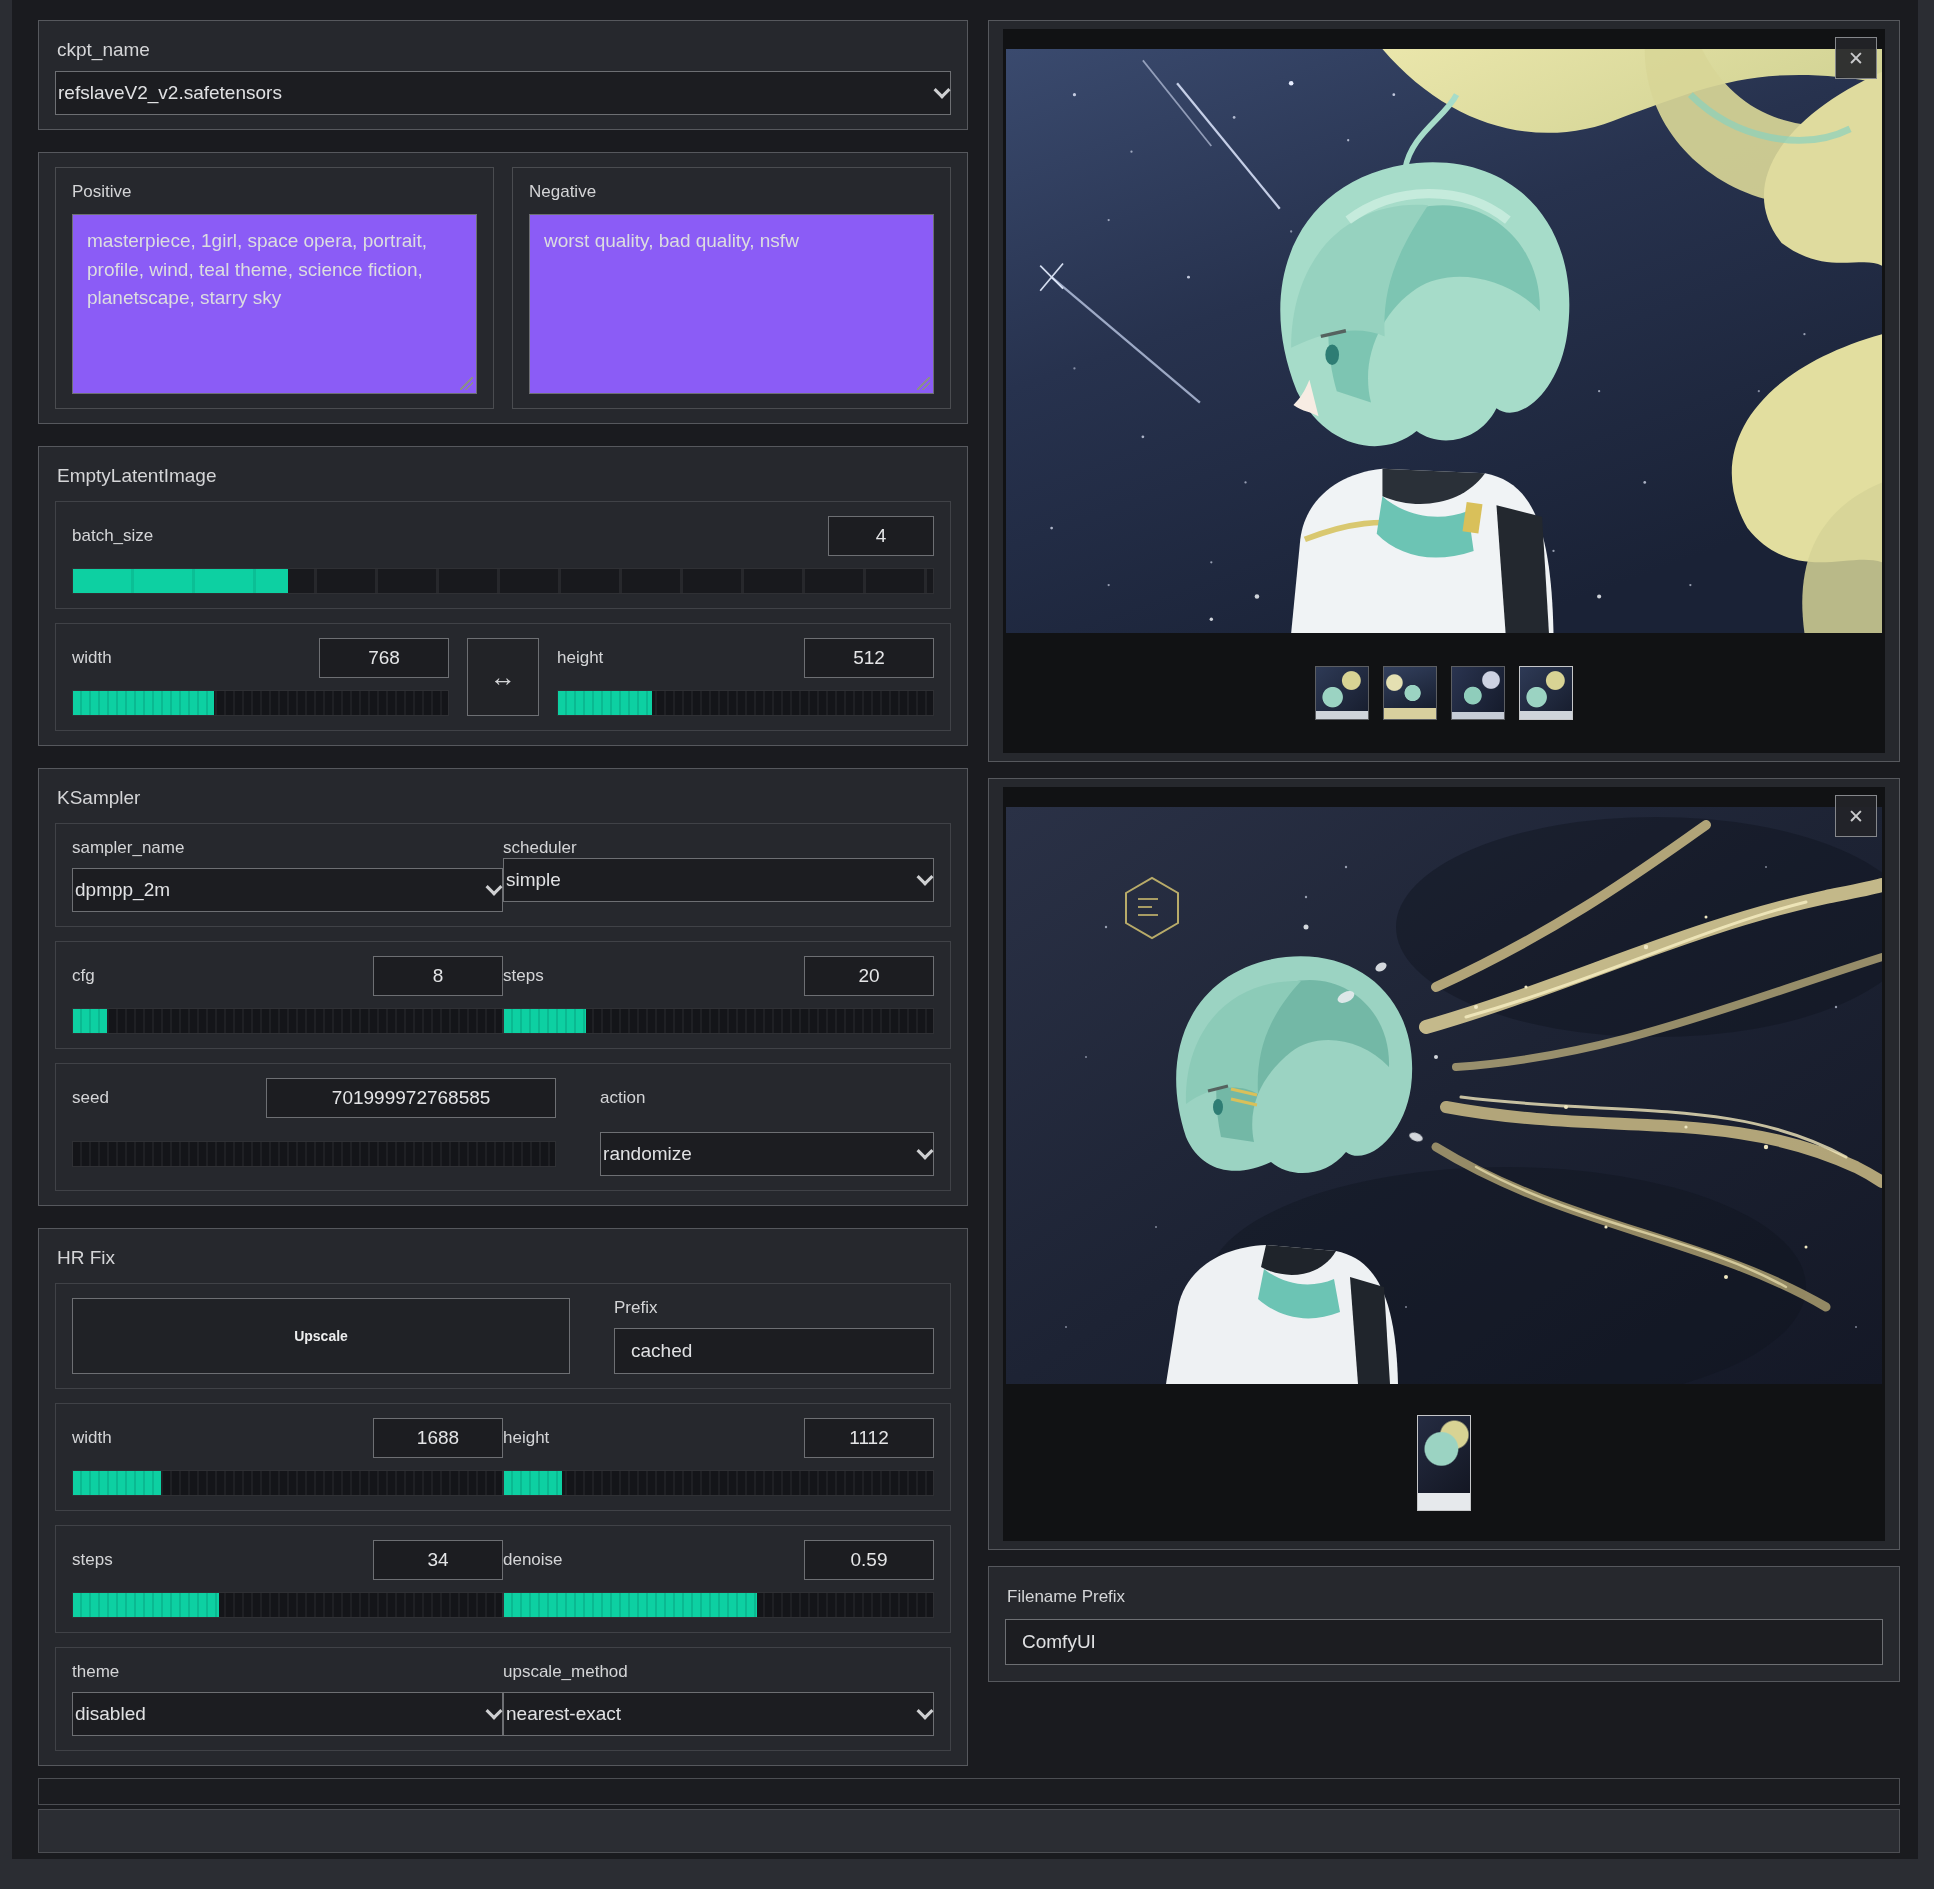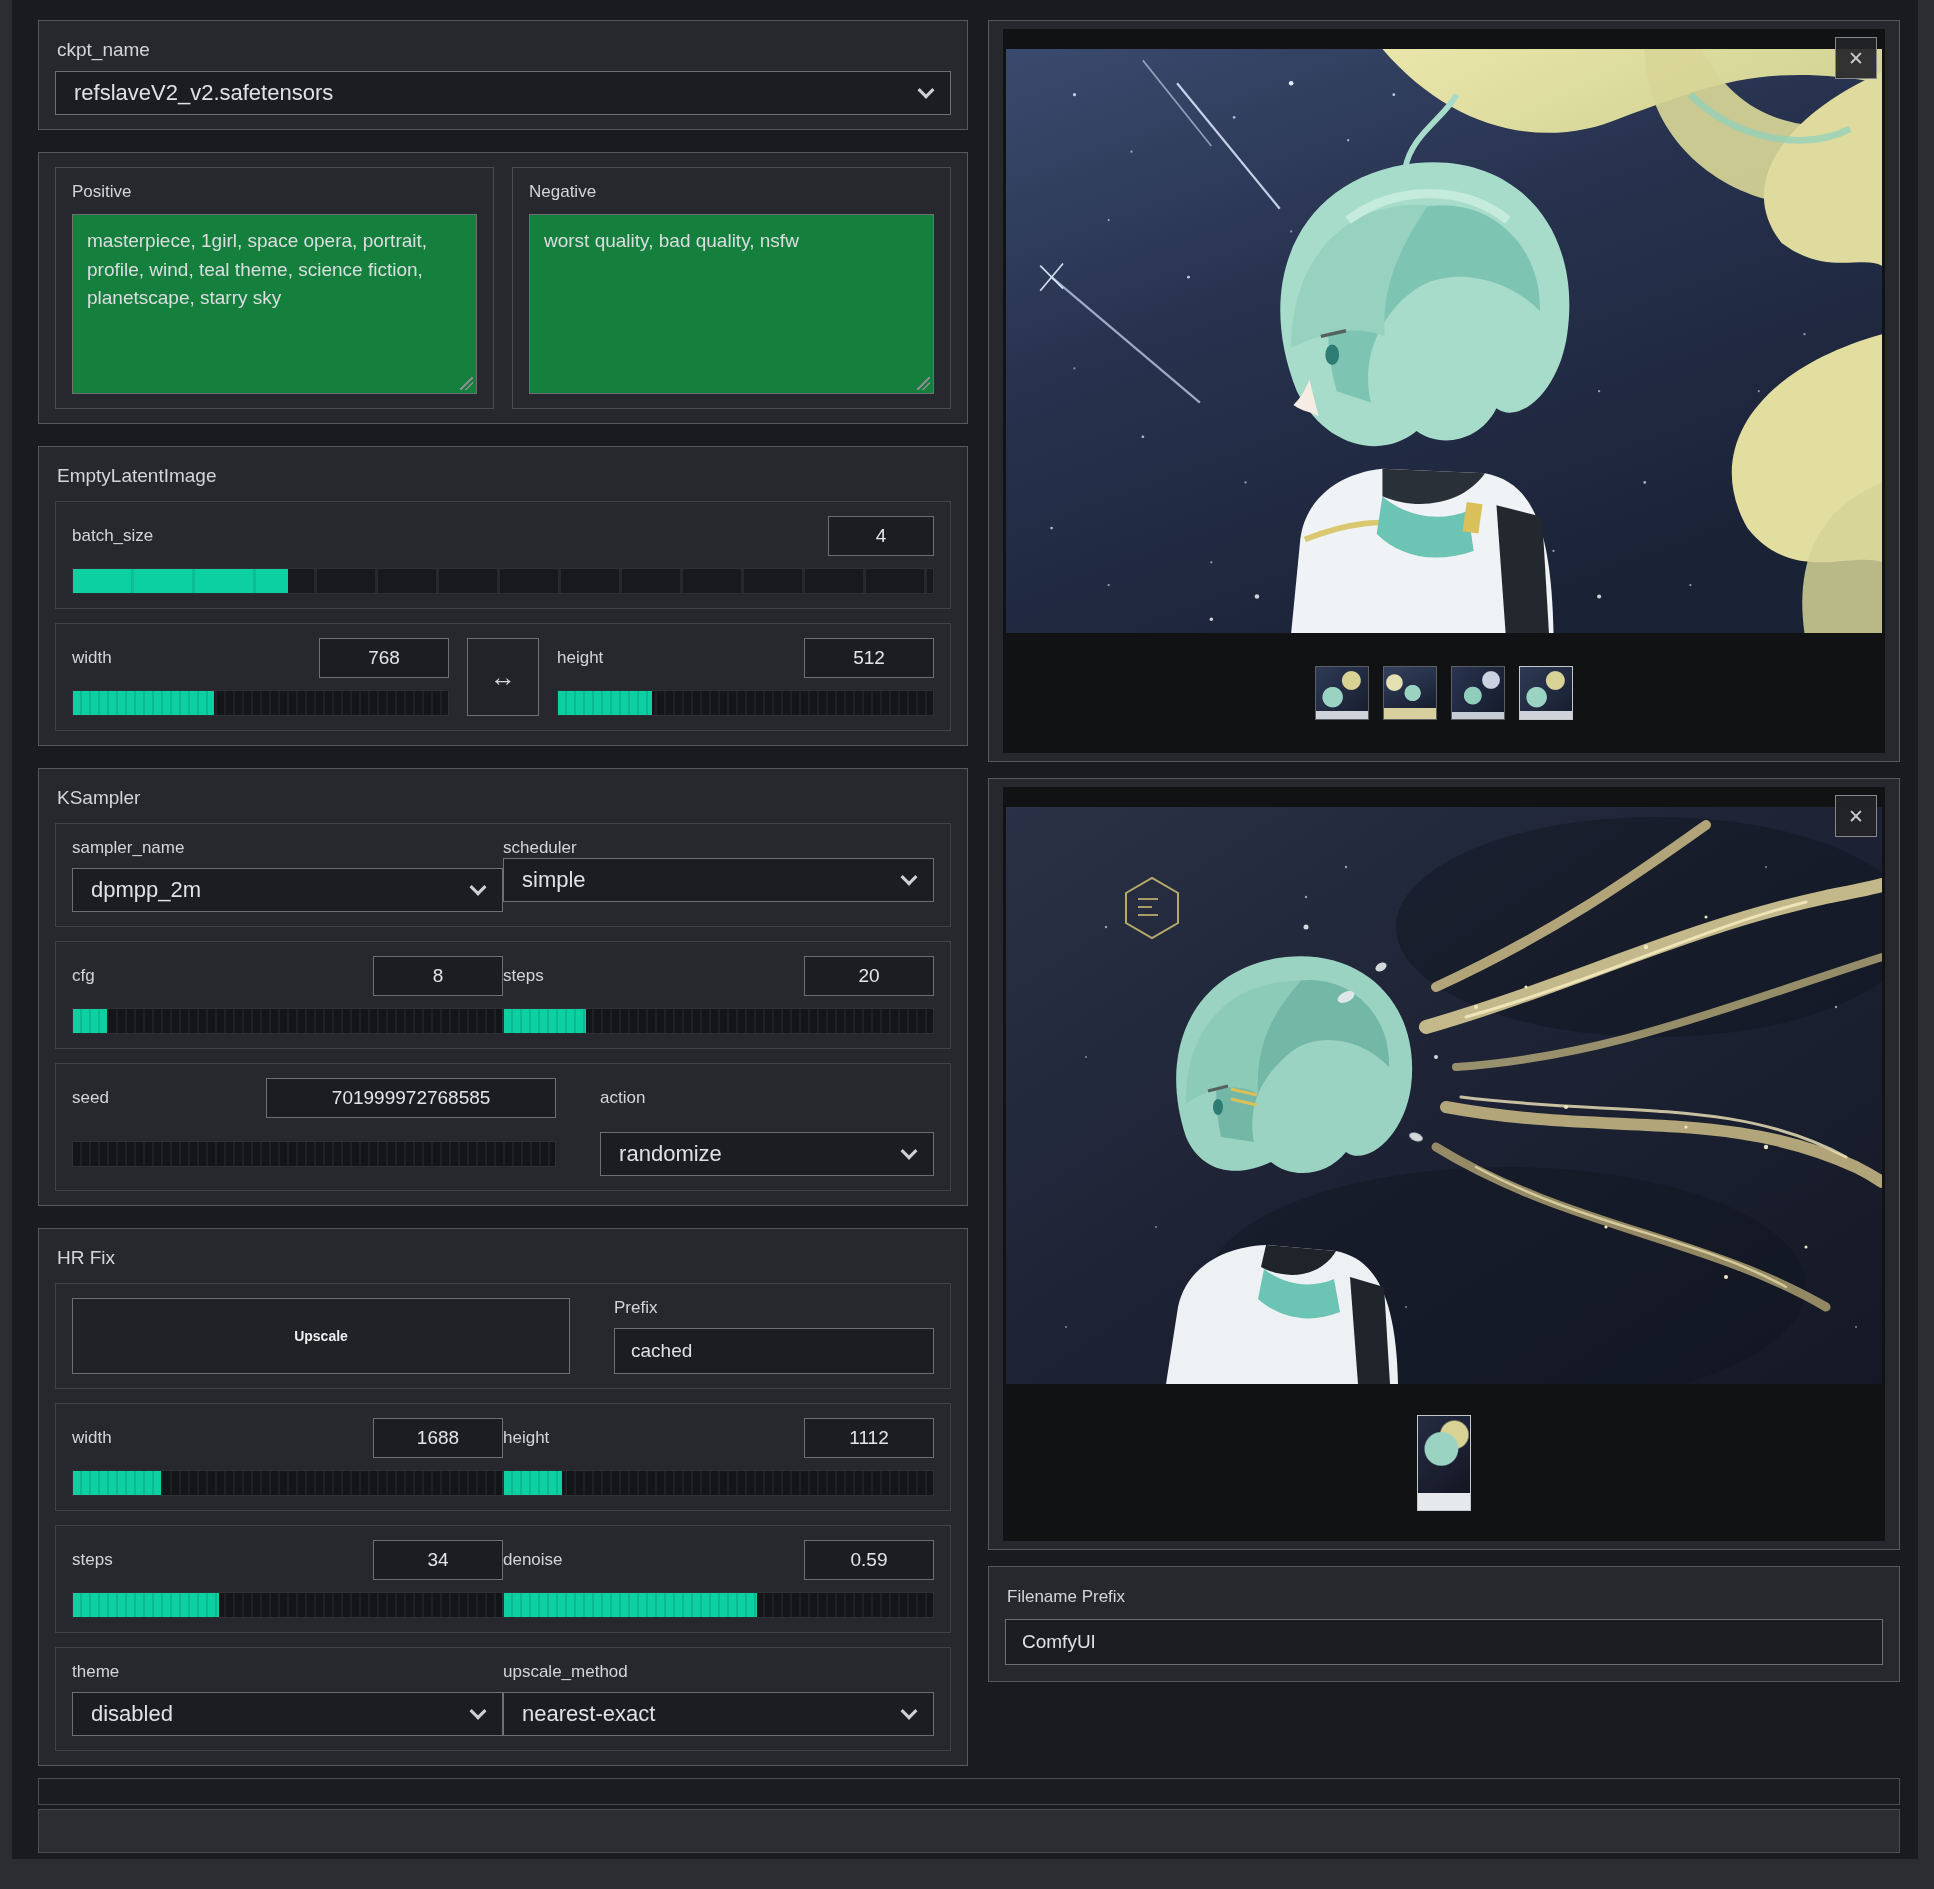--- a/index.html
+++ b/index.html
@@ -17,39 +17,39 @@
 
   .label{font-size:17px;color:#d4d5d7}
   .lr{display:flex;align-items:center;justify-content:space-between;margin-bottom:12px}
 
   .numbox{width:130px;height:40px;background:#1c1d21;border:1px solid #6d6f73;color:#e4e5e7;
           display:flex;align-items:center;justify-content:center;font-size:19px}
   .numbox.small{width:106px}
   .numbox.seed{width:290px}
 
   .select{height:44px;background:#1c1d21;border:1px solid #6d6f73;display:flex;align-items:center;
-          justify-content:space-between;padding:0 18px;font-size:22px;color:#e0e1e3}
+          justify-content:space-between;padding:0 2px;font-size:19px;color:#e0e1e3}
   .chev{width:12px;height:12px;border-right:3px solid #cfd0d2;border-bottom:3px solid #cfd0d2;
         transform:rotate(45deg) translate(-2px,-2px);flex:none}
 
   
   .slider{position:relative;height:26px;border:1px solid #2f3034;overflow:hidden;
           background:repeating-linear-gradient(90deg,#141519 0 7px,#1f2024 7px 9px)}
   .slider.coarse{background:repeating-linear-gradient(90deg,#18191d 0 58px,#27282c 58px 61px)}
   .fill{position:absolute;top:0;bottom:0;left:0;
         background:repeating-linear-gradient(90deg,#0dd0a2 0 7px,#0ab991 7px 9px)}
   .coarse .fill{background:repeating-linear-gradient(90deg,#0dd0a2 0 58px,#0bbf95 58px 61px)}
 
   .row-split{display:flex;}
   .half{flex:1;min-width:0}
 
   
   .prompt-cards{display:flex;gap:18px}
   .prompt-card{flex:1;border:1px solid #4a4c50;padding:14px 16px;background:#26282d}
-  .prompt-box{margin-top:12px;background:#15803d;border:1px solid #6d6f73;min-height:180px;
+  .prompt-box{margin-top:12px;background:#8b5cf6;border:1px solid #6d6f73;min-height:180px;
               padding:12px 14px;font-size:19px;line-height:1.5;color:#dcdde0;position:relative}
   .prompt-box::after{content:"";position:absolute;right:3px;bottom:3px;width:13px;height:13px;
       background:linear-gradient(135deg,transparent 0 46%,#8b8c8f 46% 54%,transparent 54% 66%,#8b8c8f 66% 74%,transparent 74%)}
 
   
   .wh-row{display:flex;gap:18px;align-items:stretch}
   .swap-btn{width:72px;flex:none;border:1px solid #6d6f73;background:#222327;display:flex;
             align-items:center;justify-content:center;font-size:26px;color:#d4d5d7}
 
   

